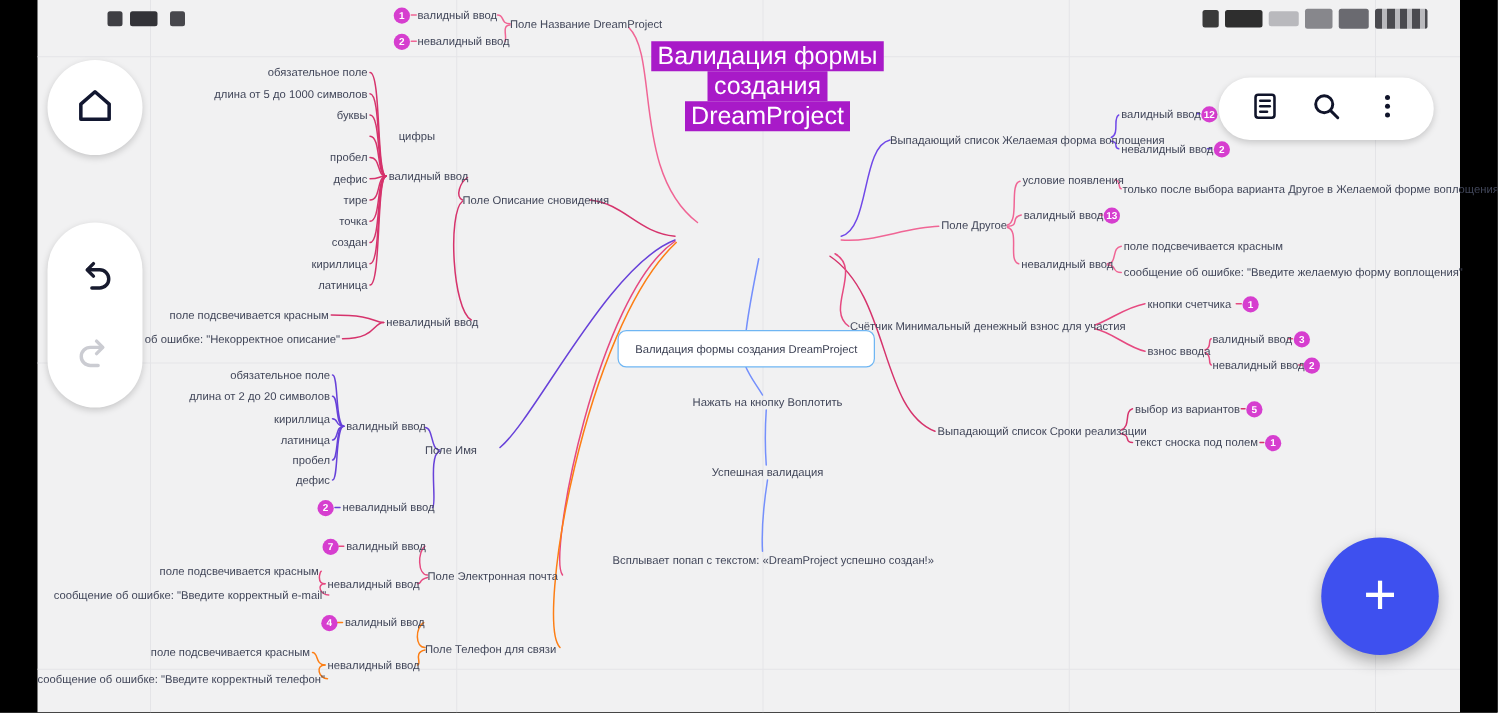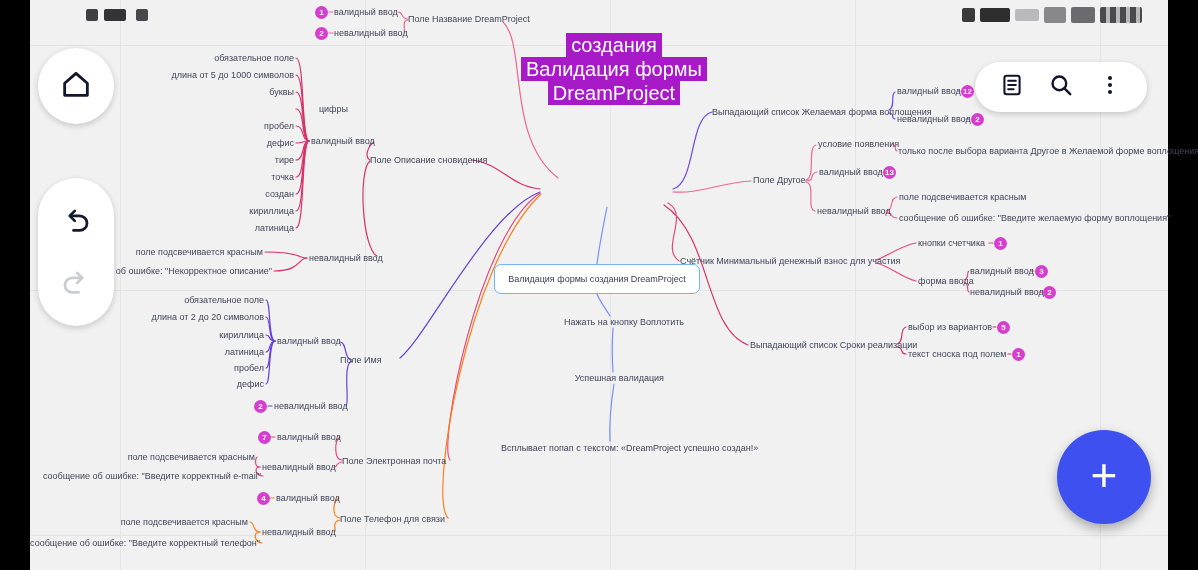--- a/index.html
+++ b/index.html
@@ -5,21 +5,21 @@
   html,body{margin:0;padding:0;background:#000;}
   .page{position:relative;width:1198px;height:570px;overflow:hidden;background:#000;
         font-family:"Liberation Sans",sans-serif;}
   .canvas{position:absolute;left:30px;right:30px;top:0;bottom:0;background-color:#f1f1f2;
         background-image:linear-gradient(#e4e4e7 1px,transparent 1px),
                          linear-gradient(90deg,#e4e4e7 1px,transparent 1px);
         background-size:245px 245px;background-position:90px 45px;}
   svg.connectors{position:absolute;left:0;top:0;z-index:1;pointer-events:none;}
   .lbl{position:absolute;z-index:2;font-size:9px;line-height:11px;color:#414659;white-space:nowrap;}
   .rt{text-align:right;}
-  .ctr{text-align:right;}
+  .ctr{text-align:center;}
   .badge{position:absolute;z-index:3;min-width:13px;height:13px;padding:0 2px;box-sizing:border-box;
         border-radius:7px;background:#d63ecf;color:#fff;font-size:8px;font-weight:bold;
         line-height:13px;text-align:center;}
   .nodebox{position:absolute;z-index:2;display:flex;align-items:center;justify-content:center;
         font-size:9px;color:#3c4154;background:#fdfcff;white-space:nowrap;}
   #root-node{left:540px;top:177px;width:133px;height:30px;border:1.4px solid #7b59f2;border-radius:15px;}
   #validation-node{left:494px;top:264px;width:204px;height:28px;border:1.4px solid #6fb6f3;border-radius:7px;background:#fff;}
   .map-title{position:absolute;left:449px;top:34px;width:330px;text-align:center;z-index:3;}
   .map-title .tl{line-height:23px;}
   .map-title span{background:#a81ac8;color:#fff;font-size:20px;padding:1px 5px;}
@@ -138,29 +138,29 @@
       <g stroke="#748ffc">
         <path d="M 607 207 C 603 227 599 247 597 264"></path>
         <path d="M 596 292 C 600 302 606 309 610 316"></path>
         <path d="M 613 328 C 612 343 612 358 613 372"></path>
         <path d="M 614 384 C 611 403 609 422 610 441"></path>
       </g>
     </g>
   </svg>
 
   <div class="map-title">
+    <div class="tl"><span>Валидация формы</span></div>
     <div class="tl"><span>создания</span></div>
-    <div class="tl"><span>Валидация формы</span></div>
     <div class="tl"><span>DreamProject</span></div>
   </div>
 
   <div class="nodebox" id="validation-node">Валидация формы создания DreamProject</div>
   <div class="lbl ctr" style="left:544px;top:317px;width:140px;">Нажать на кнопку Воплотить</div>
   <div class="lbl ctr" style="left:564px;top:373px;width:100px;">Успешная валидация</div>
-  <div class="lbl ctr" style="left:485px;top:443px;width:250px;padding-left:16px;">Всплывает попап с текстом: «DreamProject успешно создан!»</div>
+  <div class="lbl ctr" style="left:474px;top:443px;width:250px;padding-left:16px;">Всплывает попап с текстом: «DreamProject успешно создан!»</div>
 
   <div class="badge" style="left:315px;top:6px;">1</div>
   <div class="lbl" style="left:334px;top:7px;">валидный ввод</div>
   <div class="badge" style="left:315px;top:27px;">2</div>
   <div class="lbl" style="left:334px;top:28px;">невалидный ввод</div>
   <div class="lbl" style="left:408px;top:14px;">Поле Название DreamProject</div>
 
   <div class="lbl" style="left:370px;top:155px;">Поле Описание сновидения</div>
   <div class="lbl" style="left:311px;top:136px;">валидный ввод</div>
   <div class="lbl rt" style="right:904px;top:53px;">обязательное поле</div>
@@ -214,21 +214,21 @@
   <div class="lbl" style="left:898px;top:146px;">только после выбора варианта Другое в Желаемой форме воплощения</div>
   <div class="lbl" style="left:819px;top:167px;">валидный ввод</div>
   <div class="badge" style="left:883px;top:166px;">13</div>
   <div class="lbl" style="left:817px;top:206px;">невалидный ввод</div>
   <div class="lbl" style="left:899px;top:192px;">поле подсвечивается красным</div>
   <div class="lbl" style="left:899px;top:213px;">сообщение об ошибке: "Введите желаемую форму воплощения"</div>
 
   <div class="lbl" style="left:680px;top:256px;">Счётчик Минимальный денежный взнос для участия</div>
   <div class="lbl" style="left:918px;top:238px;">кнопки счетчика</div>
   <div class="badge" style="left:994px;top:237px;">1</div>
-  <div class="lbl" style="left:918px;top:276px;">форма ввода</div>
+  <div class="lbl" style="left:918px;top:276px;">взнос ввода</div>
   <div class="lbl" style="left:970px;top:266px;">валидный ввод</div>
   <div class="badge" style="left:1035px;top:265px;">3</div>
   <div class="lbl" style="left:970px;top:287px;">невалидный ввод</div>
   <div class="badge" style="left:1043px;top:286px;">2</div>
 
   <div class="lbl" style="left:750px;top:340px;">Выпадающий список Сроки реализации</div>
   <div class="lbl" style="left:908px;top:322px;">выбор из вариантов</div>
   <div class="badge" style="left:997px;top:321px;">5</div>
   <div class="lbl" style="left:908px;top:349px;">текст сноска под полем</div>
   <div class="badge" style="left:1012px;top:348px;">1</div>

